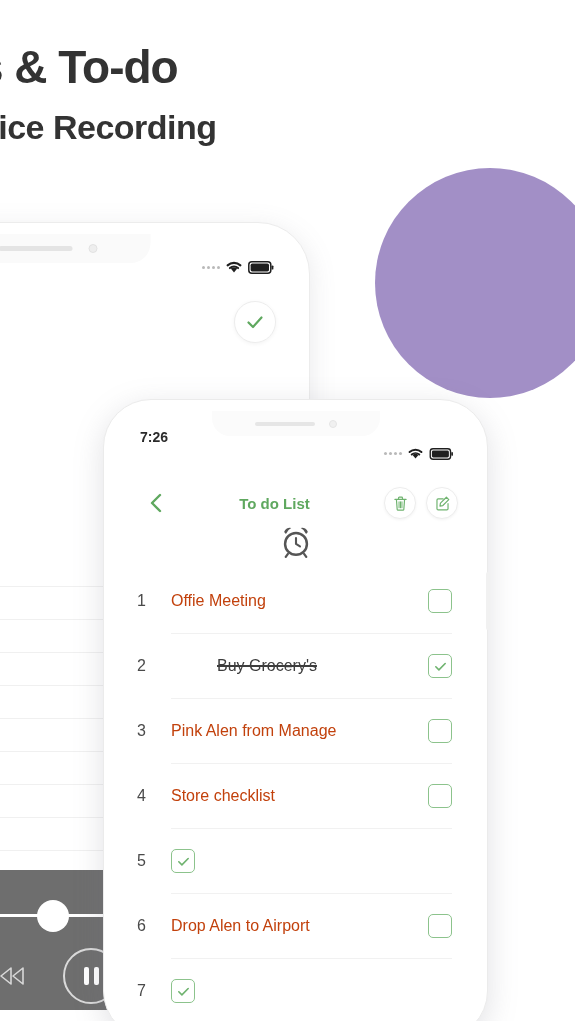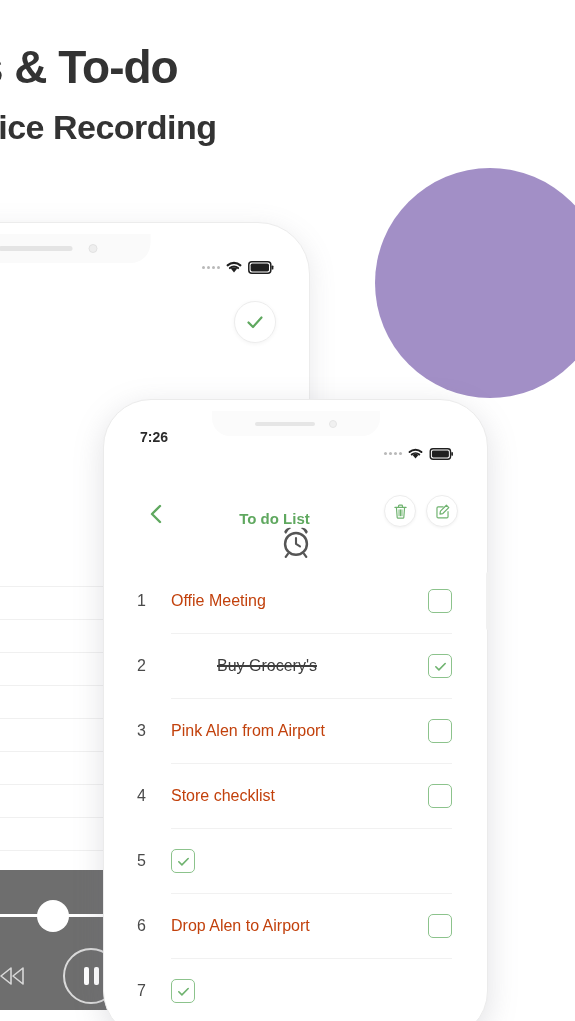--- a/index.html
+++ b/index.html
@@ -125,21 +125,21 @@
   }
   .pf-status {
     position:absolute; right:22px; top:36px;
     display:flex; align-items:center; gap:5px;
   }
   .dots { display:flex; gap:2px; align-items:center; }
   .dots i { width:3px; height:3px; border-radius:50%; background:#b9b9b9; display:block; }
 
   .pf-head {
     position:absolute; left:8px; right:0; top:68px; height:48px;
-    display:flex; align-items:flex-end;
+    display:flex; align-items:center;
   }
   .pf-back {
     margin-left:20px; width:26px; height:26px;
     display:flex; align-items:center; justify-content:center; cursor:pointer;
   }
   .pf-title {
     flex:1; text-align:center; font-size:15px; font-weight:bold;
     color:#5FA85F; margin-left:-4px;
   }
   .pf-actions { display:flex; gap:10px; margin-right:18px; }
@@ -334,21 +334,21 @@
           <div class="todo-label done">Buy Grocery's</div>
           <div class="todo-box">
             <svg width="15" height="15" viewBox="0 0 16 16">
               <path d="M3 8.3 L6.3 11.6 L13 4.8" stroke="#6FB36F" stroke-width="1.7" fill="none" stroke-linecap="round" stroke-linejoin="round"></path>
             </svg>
           </div>
         </div>
         <div class="row-sep"></div>
         <div class="todo-row">
           <div class="todo-num">3</div>
-          <div class="todo-label">Pink Alen from Airport</div>
+          <div class="todo-label">Pink Alen from Manage</div>
           <div class="todo-box"></div>
         </div>
         <div class="row-sep"></div>
         <div class="todo-row">
           <div class="todo-num">4</div>
           <div class="todo-label">Store checklist</div>
           <div class="todo-box"></div>
         </div>
         <div class="row-sep"></div>
         <div class="todo-row">

